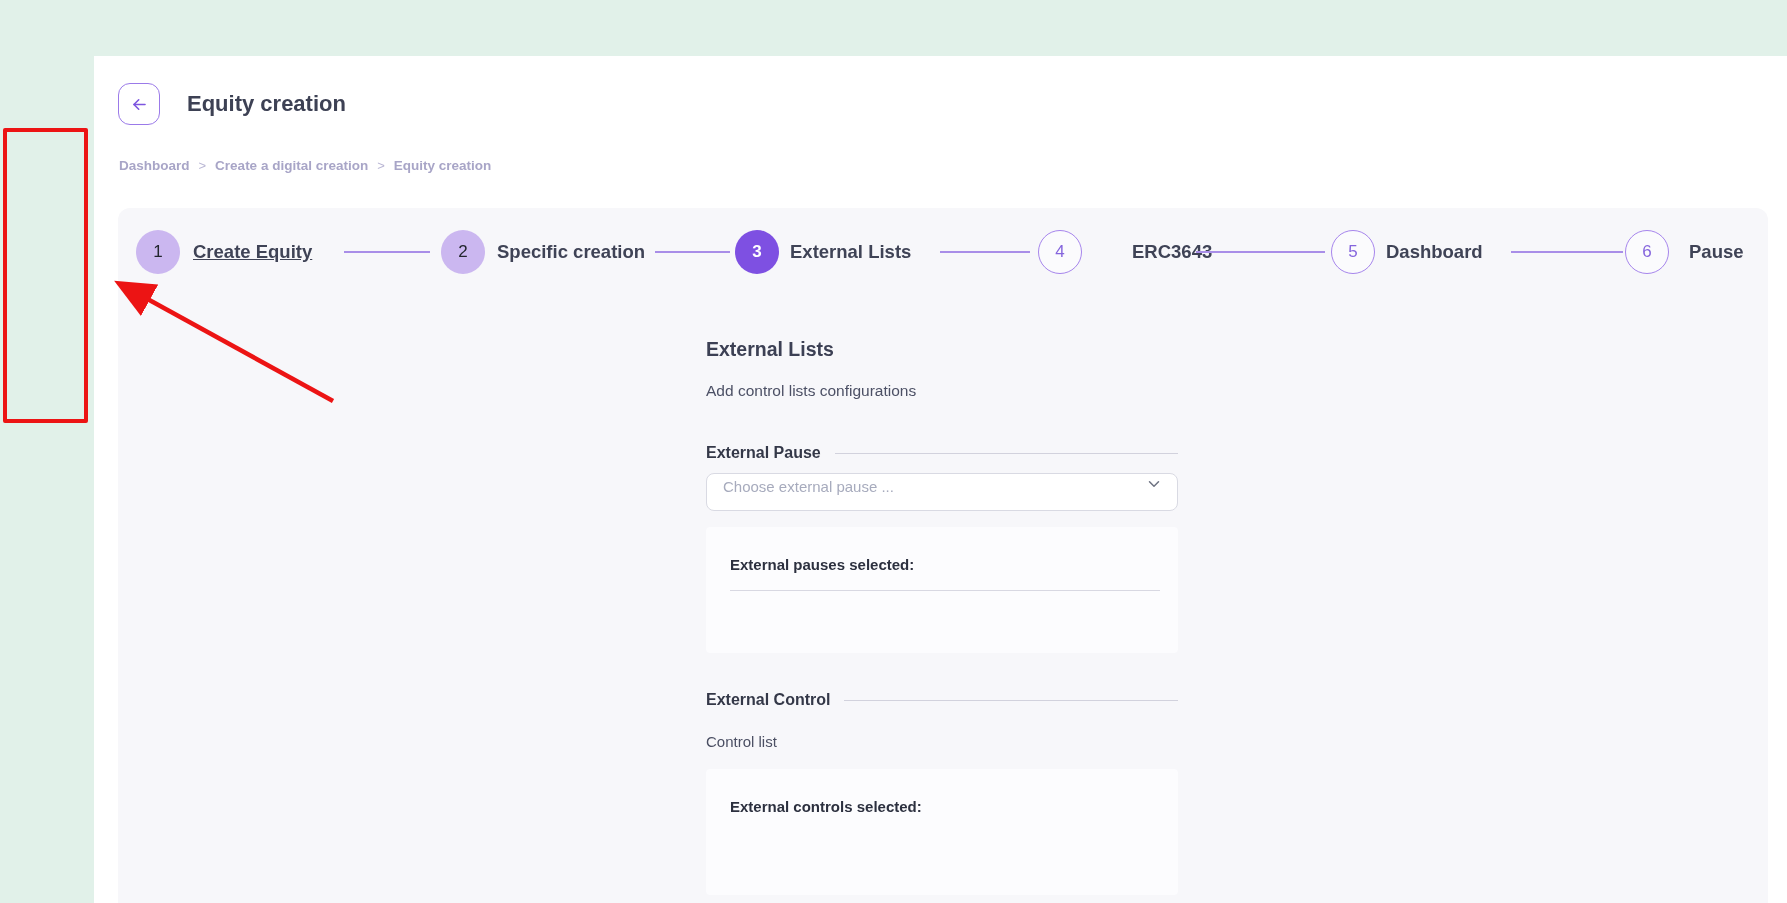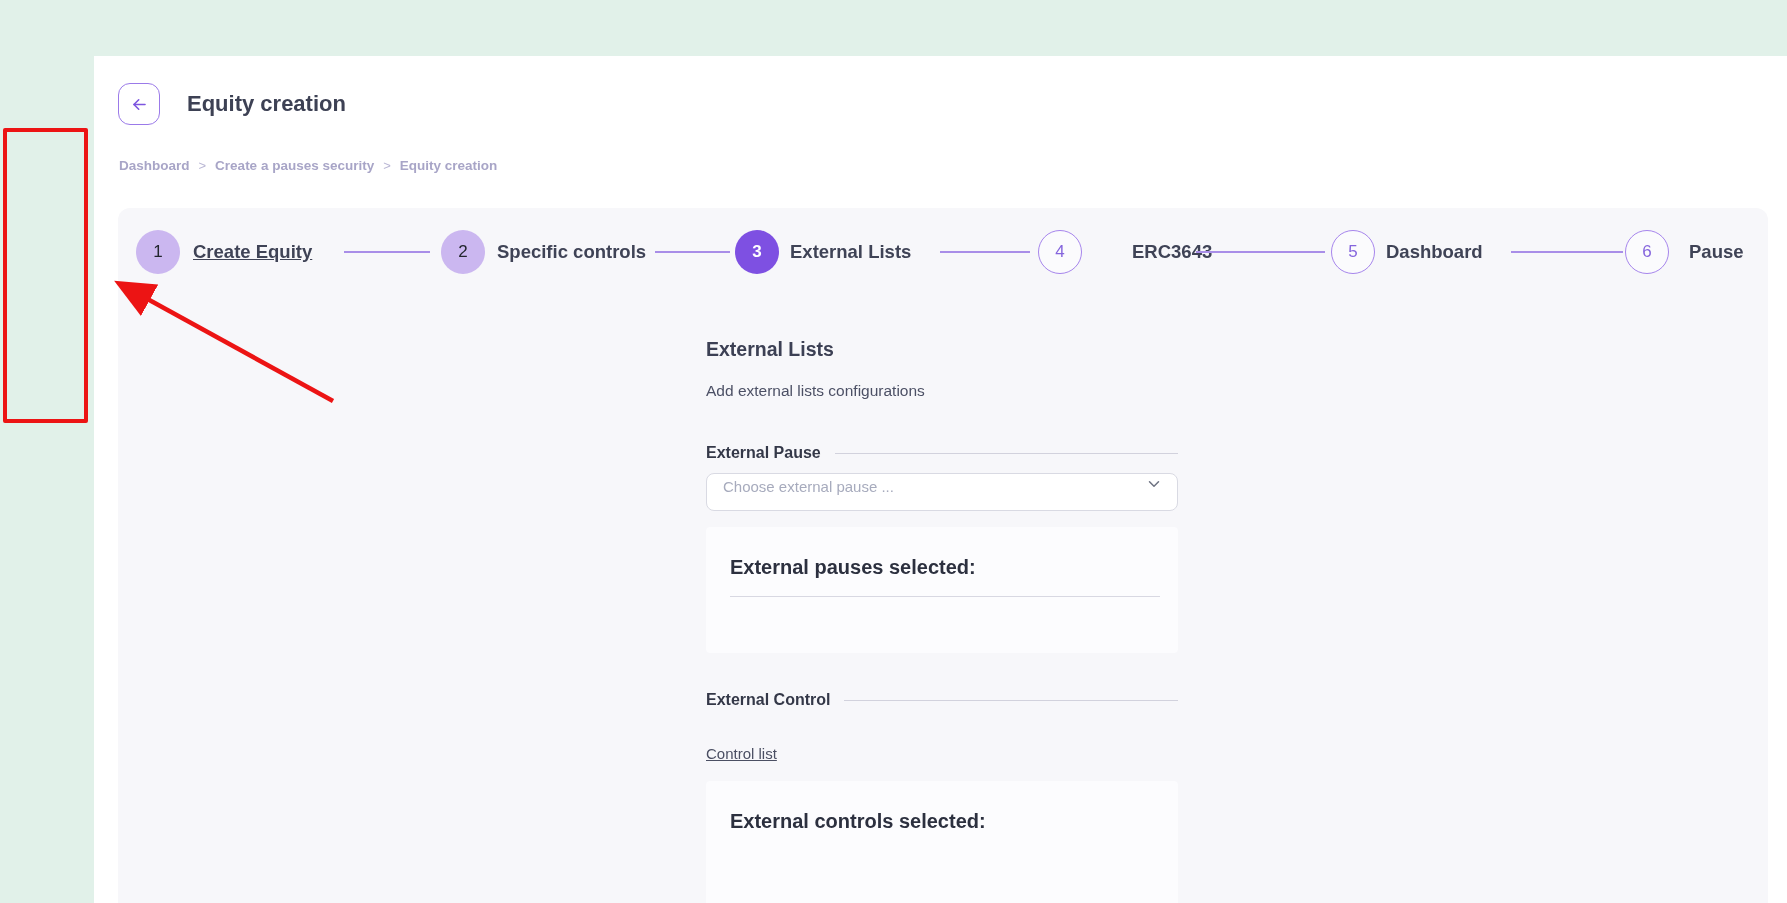--- a/index.html
+++ b/index.html
@@ -58,21 +58,21 @@
   .section-head { display:flex; align-items:center; gap:14px; margin-top:44px; }
   .section-head .t { font-size:16px; font-weight:700; color:#343848; white-space:nowrap; }
   .section-head .rule { flex:1; height:1px; background:#d2d2dd; }
 
   .field-label { margin-top:36px; font-size:15px; color:#4b4f63; }
   .select { margin-top:11px; height:38px; background:#ffffff; border:1px solid #d9dae3; border-radius:8px;
     display:flex; align-items:center; justify-content:space-between; padding:0 14px 12px 16px; cursor:pointer; }
   .select .ph { font-size:15px; color:#a7abbd; }
 
   .sel-card { margin-top:16px; min-height:126px; background:#fcfcfe; border-radius:4px; padding:29px 16px 0 24px; }
-  .sel-card .ct { font-size:20px; font-weight:700; color:#2c303f; }
+  .sel-card .ct { font-size:15px; font-weight:700; color:#2c303f; }
   .sel-card .rule { margin-top:17px; height:1px; background:#d8d8e2; }
   .section-head.second { margin-top:38px; }
 
   
   .ann-box { position:absolute; left:3px; top:128px; width:85px; height:295px;
     border:4px solid #ec1414; border-radius:2px; z-index:10; pointer-events:none; }
   .ann-arrow { position:absolute; left:0; top:0; z-index:10; pointer-events:none; }
 </style>
 </head>
 <body>
@@ -163,53 +163,53 @@
     <svg width="19" height="19" viewBox="0 0 24 24" fill="none" stroke="#7d55e0" stroke-width="2" stroke-linecap="round" stroke-linejoin="round">
       <path d="M19 12H5"></path>
         <path d="m11 6-6 6 6 6"></path>
     </svg>
   </div>
   <div class="page-title">Equity creation</div>
 
   <div class="breadcrumb">
     <span class="crumb">Dashboard</span>
     <span class="crumb-sep">&gt;</span>
-    <span class="crumb">Create a pauses security</span>
+    <span class="crumb">Create a digital creation</span>
     <span class="crumb-sep">&gt;</span>
     <span class="crumb">Equity creation</span>
   </div>
 
   <div class="panel">
 
     <div class="step-circle step--done" style="left:18px;">1</div>
     <div class="step-label" style="left:75px;text-decoration:underline;">Create Equity</div>
     <div class="step-line" style="left:226px; width:86px;"></div>
 
     <div class="step-circle step--done" style="left:323px;">2</div>
-    <div class="step-label" style="left:379px;">Specific controls</div>
+    <div class="step-label" style="left:379px;">Specific creation</div>
     <div class="step-line" style="left:537px; width:75px;"></div>
 
     <div class="step-circle step--active" style="left:617px;">3</div>
     <div class="step-label" style="left:672px;">External Lists</div>
     <div class="step-line" style="left:822px; width:90px;"></div>
 
     <div class="step-circle step--next" style="left:920px;">4</div>
     <div class="step-label" style="left:1014px;">ERC3643</div>
     <div class="step-line" style="left:1078px; width:129px;"></div>
 
     <div class="step-circle step--next" style="left:1213px;">5</div>
     <div class="step-label" style="left:1268px;">Dashboard</div>
     <div class="step-line" style="left:1393px; width:112px;"></div>
 
     <div class="step-circle step--next" style="left:1507px;">6</div>
     <div class="step-label" style="left:1571px;">Pause</div>
 
     <div class="form-col">
       <div class="form-title">External Lists</div>
-      <div class="form-subtitle">Add external lists configurations</div>
+      <div class="form-subtitle">Add control lists configurations</div>
 
       <div class="section-head">
         <span class="t">External Pause</span>
         <span class="rule"></span>
       </div>
       <div class="select">
         <span class="ph">Choose external pause ...</span>
         <span>
           <svg width="18" height="18" viewBox="0 0 24 24" fill="none" stroke="#6e7382" stroke-width="2" stroke-linecap="round" stroke-linejoin="round">
               <path d="m6 9 6 6 6-6"></path>
@@ -218,21 +218,21 @@
       </div>
       <div class="sel-card">
         <div class="ct">External pauses selected:</div>
         <div class="rule" style="margin-right:2px;"></div>
       </div>
 
       <div class="section-head second">
         <span class="t">External Control</span>
         <span class="rule"></span>
       </div>
-      <div class="field-label" style="margin-top:36px;text-decoration:underline;">Control list</div>
+      <div class="field-label" style="margin-top:24px;">Control list</div>
       <div class="sel-card" style="margin-top:19px;">
         <div class="ct">External controls selected:</div>
       </div>
     </div>
   </div>
 </div>
 
 <div class="ann-box"></div>
 <svg class="ann-arrow" width="1787" height="903" viewBox="0 0 1787 903">
   <defs>

